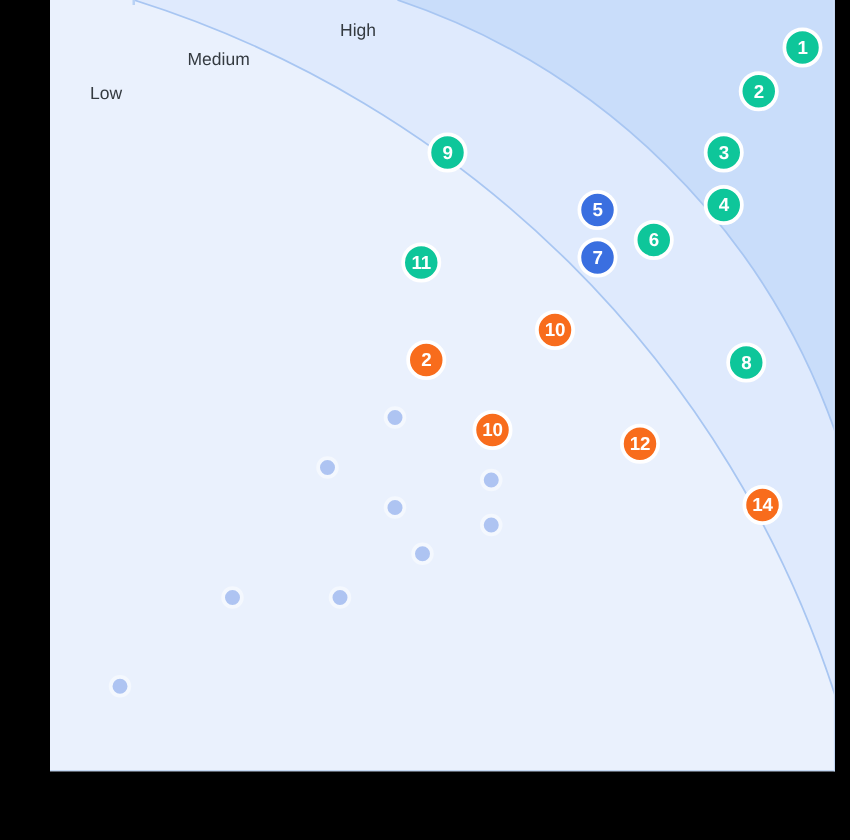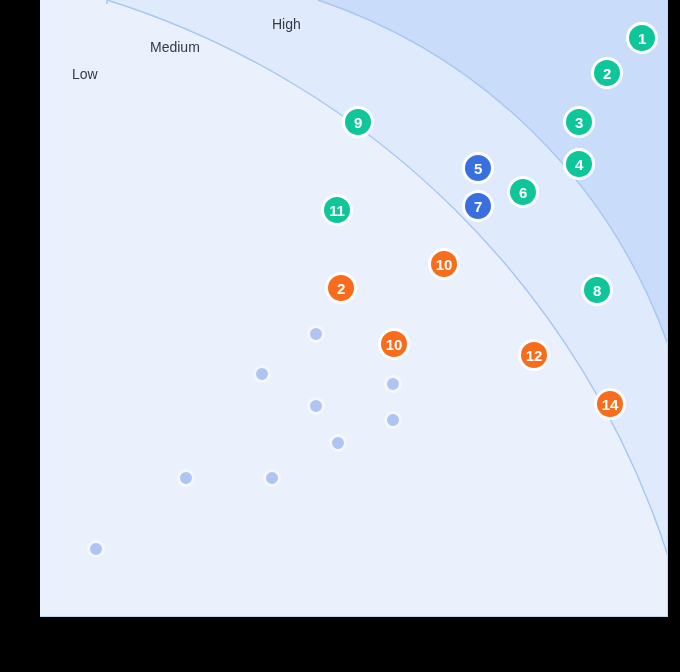--- a/index.html
+++ b/index.html
@@ -120,19 +120,19 @@
     <div class="bubble teal" style="left:551px; top:57px;  width:32px; height:32px;">2</div>
     <div class="bubble teal" style="left:523px; top:106px; width:32px; height:32px;">3</div>
     <div class="bubble teal" style="left:523px; top:148px; width:32px; height:32px;">4</div>
     <div class="bubble blue" style="left:422px; top:152px; width:32px; height:32px;">5</div>
     <div class="bubble teal" style="left:467px; top:176px; width:32px; height:32px;">6</div>
     <div class="bubble blue" style="left:422px; top:190px; width:32px; height:32px;">7</div>
     <div class="bubble teal" style="left:541px; top:274px; width:32px; height:32px;">8</div>
     <div class="bubble teal" style="left:302px; top:106px; width:32px; height:32px;">9</div>
     <div class="bubble orange" style="left:388px; top:248px; width:32px; height:32px;">10</div>
     <div class="bubble teal" style="left:281px; top:194px; width:32px; height:32px;">11</div>
-    <div class="bubble orange" style="left:478px; top:339px; width:32px; height:32px;">12</div>
+    <div class="bubble orange" style="left:456px; top:339px; width:32px; height:32px;">12</div>
     <div class="bubble orange" style="left:285px; top:272px; width:32px; height:32px;">2</div>
     <div class="bubble orange" style="left:511px; top:388px; width:32px; height:32px;margin-left:43px;">14</div>
     <div class="bubble orange" style="left:338px; top:328px; width:32px; height:32px;">10</div>
 
   </div>
 </div>
 
 </body></html>

